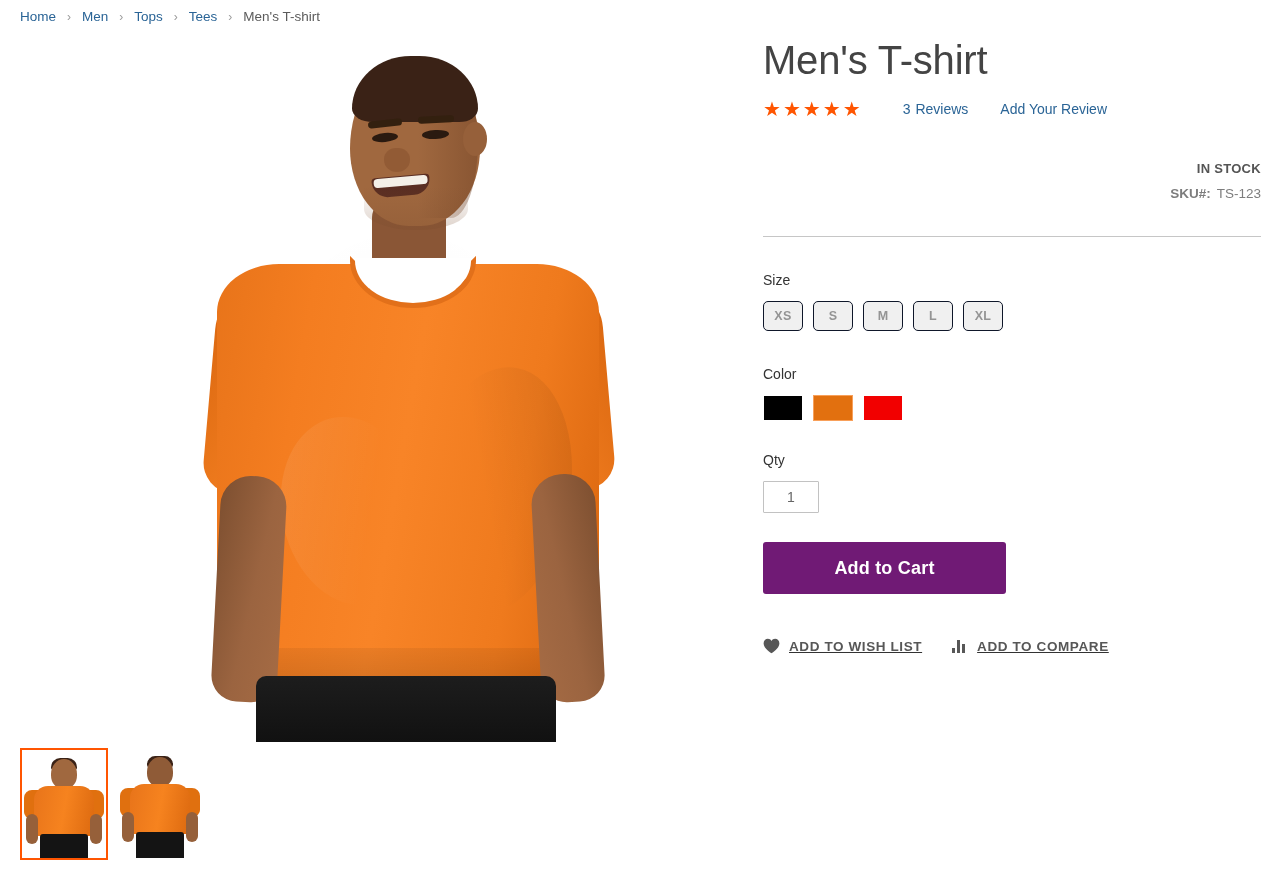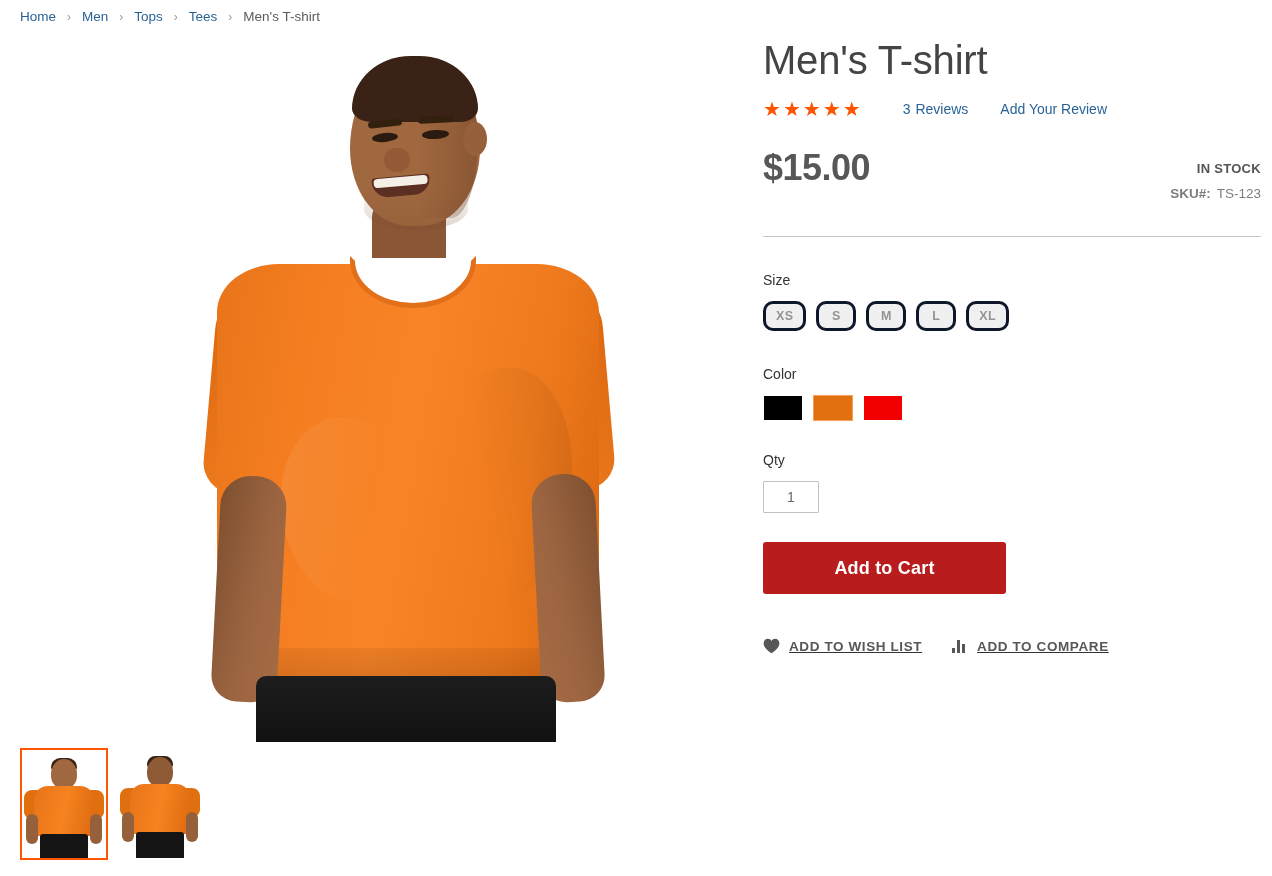--- a/index.html
+++ b/index.html
@@ -528,22 +528,22 @@
   .swatch-row {
     display: flex;
     gap: 10px;
     margin-top: 12px;
   }
   .size-swatch {
     min-width: 40px;
     height: 30px;
     padding: 0 10px;
     background: #f0f0f0;
-    border: 3px solid #0f172a;
-    border-radius: 10px;
+    border: 1px solid #0f172a;
+    border-radius: 5px;
     color: #949494;
     font-size: 12.5px;
     font-weight: 700;
     display: flex;
     align-items: center;
     justify-content: center;
     box-sizing: border-box;
     cursor: pointer;
     letter-spacing: .3px;
   }
@@ -711,21 +711,20 @@
 
     <h1 class="product-title">Men's T-shirt</h1>
 
     <div class="rating-row">
       <span class="stars" style="color: rgb(255, 85, 1);">★★★★★</span>
       <a class="reviews-link"><span class="rv-count">3</span><span>Reviews</span></a>
       <a class="add-review-link">Add Your Review</a>
     </div>
 
     <div class="price-block">
-      <div class="price">$15.00</div>
       <div class="stock-sku">
         <div class="stock">IN STOCK</div>
         <div class="sku"><span class="sku-label">SKU#:</span><span class="sku-value">TS-123</span></div>
       </div>
     </div>
 
     <hr class="divider">
 
     <div class="option-group">
       <div class="option-label">Size</div>
@@ -745,21 +744,21 @@
         <div class="color-swatch selected" style="background:#e2700f;"></div>
         <div class="color-swatch" style="background:#f20000;"></div>
       </div>
     </div>
 
     <div class="qty-group">
       <div class="option-label">Qty</div>
       <input class="qty-input" type="text" value="1" style="">
     </div>
 
-    <button class="add-to-cart" style="background: #b91c1c;">Add to Cart</button>
+    <button class="add-to-cart" style="background: #701a75;">Add to Cart</button>
 
     <div class="secondary-links">
       <a class="sec-link">
         <svg class="icon-heart" viewBox="0 0 17 16">
           <path d="M8.5 15.2C8.5 15.2 0.6 10.4 0.6 5.4C0.6 2.6 2.6 0.8 4.9 0.8C6.5 0.8 7.8 1.7 8.5 2.9C9.2 1.7 10.5 0.8 12.1 0.8C14.4 0.8 16.4 2.6 16.4 5.4C16.4 10.4 8.5 15.2 8.5 15.2Z" fill="#575757"></path>
         </svg>
         <span>Add to Wish List</span>
       </a>
       <a class="sec-link">
         <span class="icon-compare">

